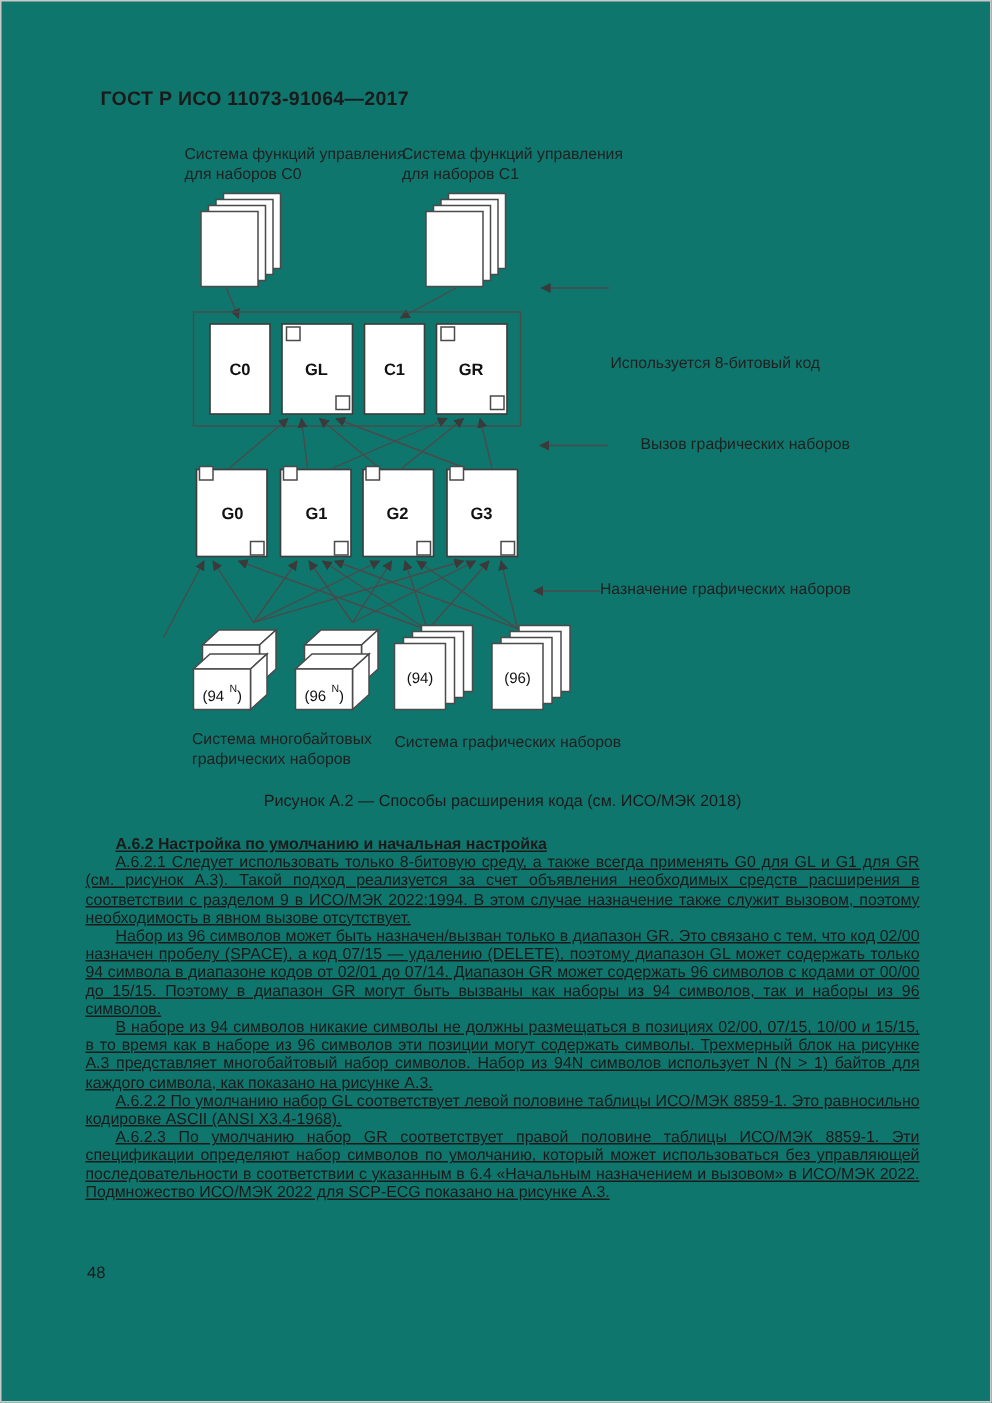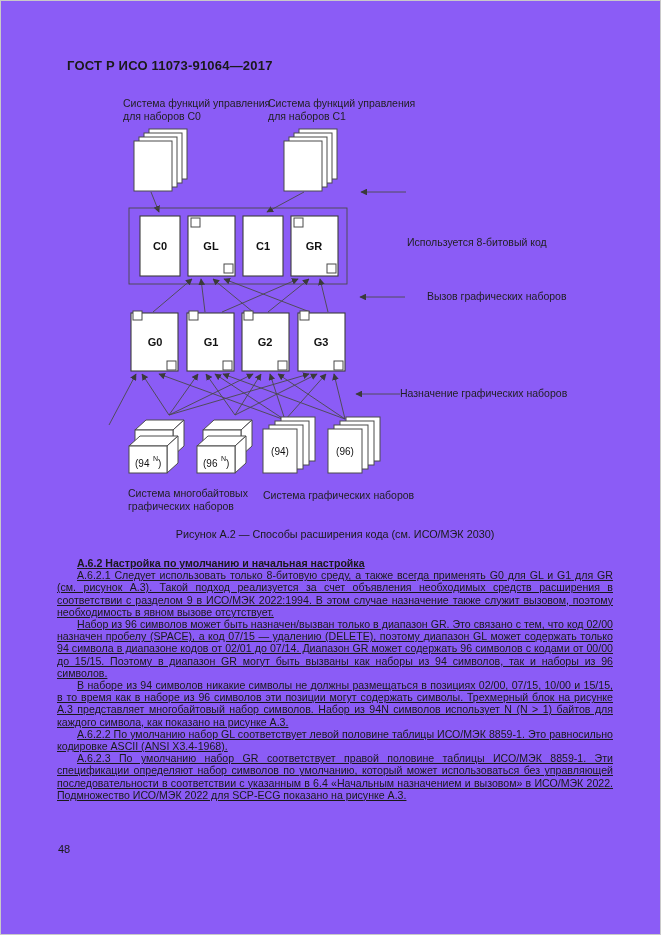--- a/index.html
+++ b/index.html
@@ -1,18 +1,18 @@
 <!DOCTYPE html>
 <html><head>
 <meta charset="utf-8">
 <style>
   html,body{margin:0;padding:0;background:#e8e8e8;}
   .page{
     position:relative;width:661px;height:935px;margin:0 auto;
-    background:#8b5cf6;border:1px solid #c9c9c9;box-sizing:border-box;
+    background:#0f766e;border:1px solid #c9c9c9;box-sizing:border-box;
     font-family:"Liberation Sans",sans-serif;color:#1a1a1a;overflow:hidden;
   }
   .abs{position:absolute;}
   .hdr{font-size:13px;font-weight:bold;letter-spacing:0.2px;}
   .lbl{font-size:10.5px;line-height:12.5px;color:#1f1f1f;}
   .caption{font-size:10.8px;text-align:center;}
   .bodytext p{margin:0;text-indent:20px;text-align:justify;font-size:10.6px;line-height:12.2px;text-decoration:underline;}
   .bodytext .sect-head{font-weight:bold;text-align:left;}
   .pagenum{font-size:11px;}
   svg .ln{stroke:#4a4a4a;stroke-width:0.9;fill:none;}
@@ -180,21 +180,21 @@
   </svg>
 
   <div class="abs lbl" style="left:122px;top:96px;width:152px;">Система функций управления для наборов C0</div>
   <div class="abs lbl" style="left:267px;top:96px;width:152px;">Система функций управления для наборов C1</div>
   <div class="abs lbl" style="left:406px;top:235px;width:175px;">Используется 8-битовый код</div>
   <div class="abs lbl" style="left:406px;top:289px;width:185px;margin-left:20px;">Вызов графических наборов</div>
   <div class="abs lbl" style="left:399px;top:386px;width:225px;">Назначение графических наборов</div>
   <div class="abs lbl" style="left:262px;top:488px;width:215px;">Система графических наборов</div>
   <div class="abs lbl" style="left:127px;top:486px;width:168px;">Система многобайтовых графических наборов</div>
 
-  <div class="abs caption" style="left:56px;top:527px;width:556px;">Рисунок А.2 — Способы расширения кода (см. ИСО/МЭК 2030)</div>
+  <div class="abs caption" style="left:56px;top:527px;width:556px;">Рисунок А.2 — Способы расширения кода (см. ИСО/МЭК 2018)</div>
 
   <div class="abs bodytext" style="left:56px;top:556px;width:556px;">
     <p class="sect-head">А.6.2 Настройка по умолчанию и начальная настройка</p>
     <p>А.6.2.1 Следует использовать только 8-битовую среду, а также всегда применять G0 для GL и G1 для GR (см. рисунок А.3). Такой подход реализуется за счет объявления необходимых средств расширения в соответствии с разделом 9 в ИСО/МЭК 2022:1994. В этом случае назначение также служит вызовом, поэтому необходимость в явном вызове отсутствует.</p>
     <p>Набор из 96 символов может быть назначен/вызван только в диапазон GR. Это связано с тем, что код 02/00 назначен пробелу (SPACE), а код 07/15 — удалению (DELETE), поэтому диапазон GL может содержать только 94 символа в диапазоне кодов от 02/01 до 07/14. Диапазон GR может содержать 96 символов с кодами от 00/00 до 15/15. Поэтому в диапазон GR могут быть вызваны как наборы из 94 символов, так и наборы из 96 символов.</p>
     <p>В наборе из 94 символов никакие символы не должны размещаться в позициях 02/00, 07/15, 10/00 и 15/15, в то время как в наборе из 96 символов эти позиции могут содержать символы. Трехмерный блок на рисунке А.3 представляет многобайтовый набор символов. Набор из 94N символов использует N (N &gt; 1) байтов для каждого символа, как показано на рисунке А.3.</p>
     <p>А.6.2.2 По умолчанию набор GL соответствует левой половине таблицы ИСО/МЭК 8859-1. Это равносильно кодировке ASCII (ANSI X3.4-1968).</p>
     <p>А.6.2.3 По умолчанию набор GR соответствует правой половине таблицы ИСО/МЭК 8859-1. Эти спецификации определяют набор символов по умолчанию, который может использоваться без управляющей последовательности в соответствии с указанным в 6.4 «Начальным назначением и вызовом» в ИСО/МЭК 2022. Подмножество ИСО/МЭК 2022 для SCP-ECG показано на рисунке А.3.</p>
   </div>
 

